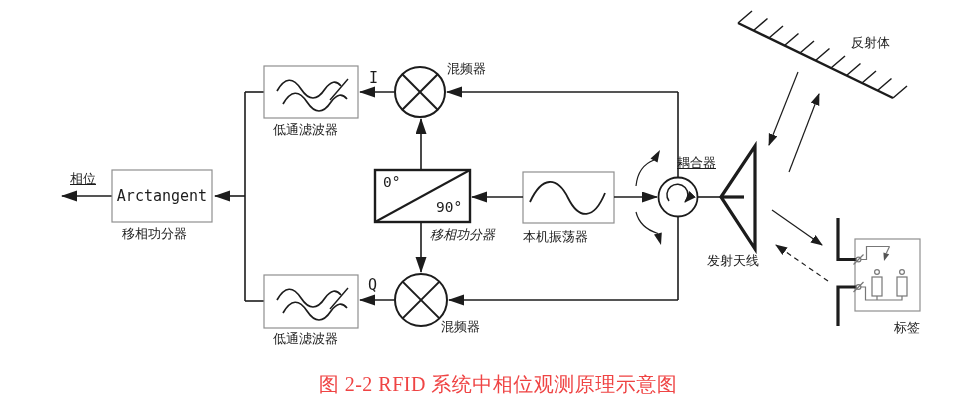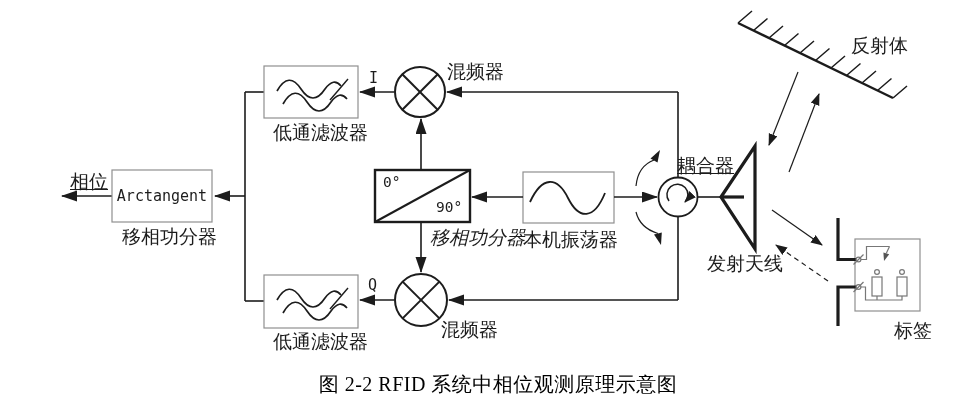--- a/index.html
+++ b/index.html
@@ -1,23 +1,23 @@
 <!DOCTYPE html>
 <html><head>
 <meta charset="utf-8">
 <style>
   html,body{margin:0;padding:0;background:#fff;}
   .stage{position:relative;width:966px;height:416px;background:#fff;overflow:hidden;
          font-family:"Liberation Serif","DejaVu Serif",serif;color:#1c1c1c;}
   .stage svg{position:absolute;left:0;top:0;}
-  .lbl{position:absolute;white-space:nowrap;font-size:19px;line-height:1.1;color:#1c1c1c;}
+  .lbl{position:absolute;white-space:nowrap;font-size:13px;line-height:1.1;color:#1c1c1c;}
   .mono{font-family:"DejaVu Sans Mono","Liberation Mono",monospace;font-size:15px;}
   .atan-title{left:112px;top:170px;width:100px;height:48px;line-height:52px;text-align:center;}
   .cap{position:absolute;left:233px;top:371px;width:530px;text-align:center;font-size:20px;
-       letter-spacing:0.5px;color:#000000;}
+       letter-spacing:0.5px;color:#ef4444;}
   .ln{stroke:#1c1c1c;fill:none;stroke-width:1.6;}
   .thin{stroke-width:1.2;}
   .med{stroke-width:2;}
   .bold{stroke-width:2.4;}
   .fat{stroke-width:3.2;}
   .soft{stroke:#8f8f8f;stroke-width:1.2;fill:#fff;}
   .gray{stroke:#777;fill:none;stroke-width:1.2;}
   .fillb{fill:#1c1c1c;stroke:none;}
   .wbox{fill:#fff;}
 </style>

